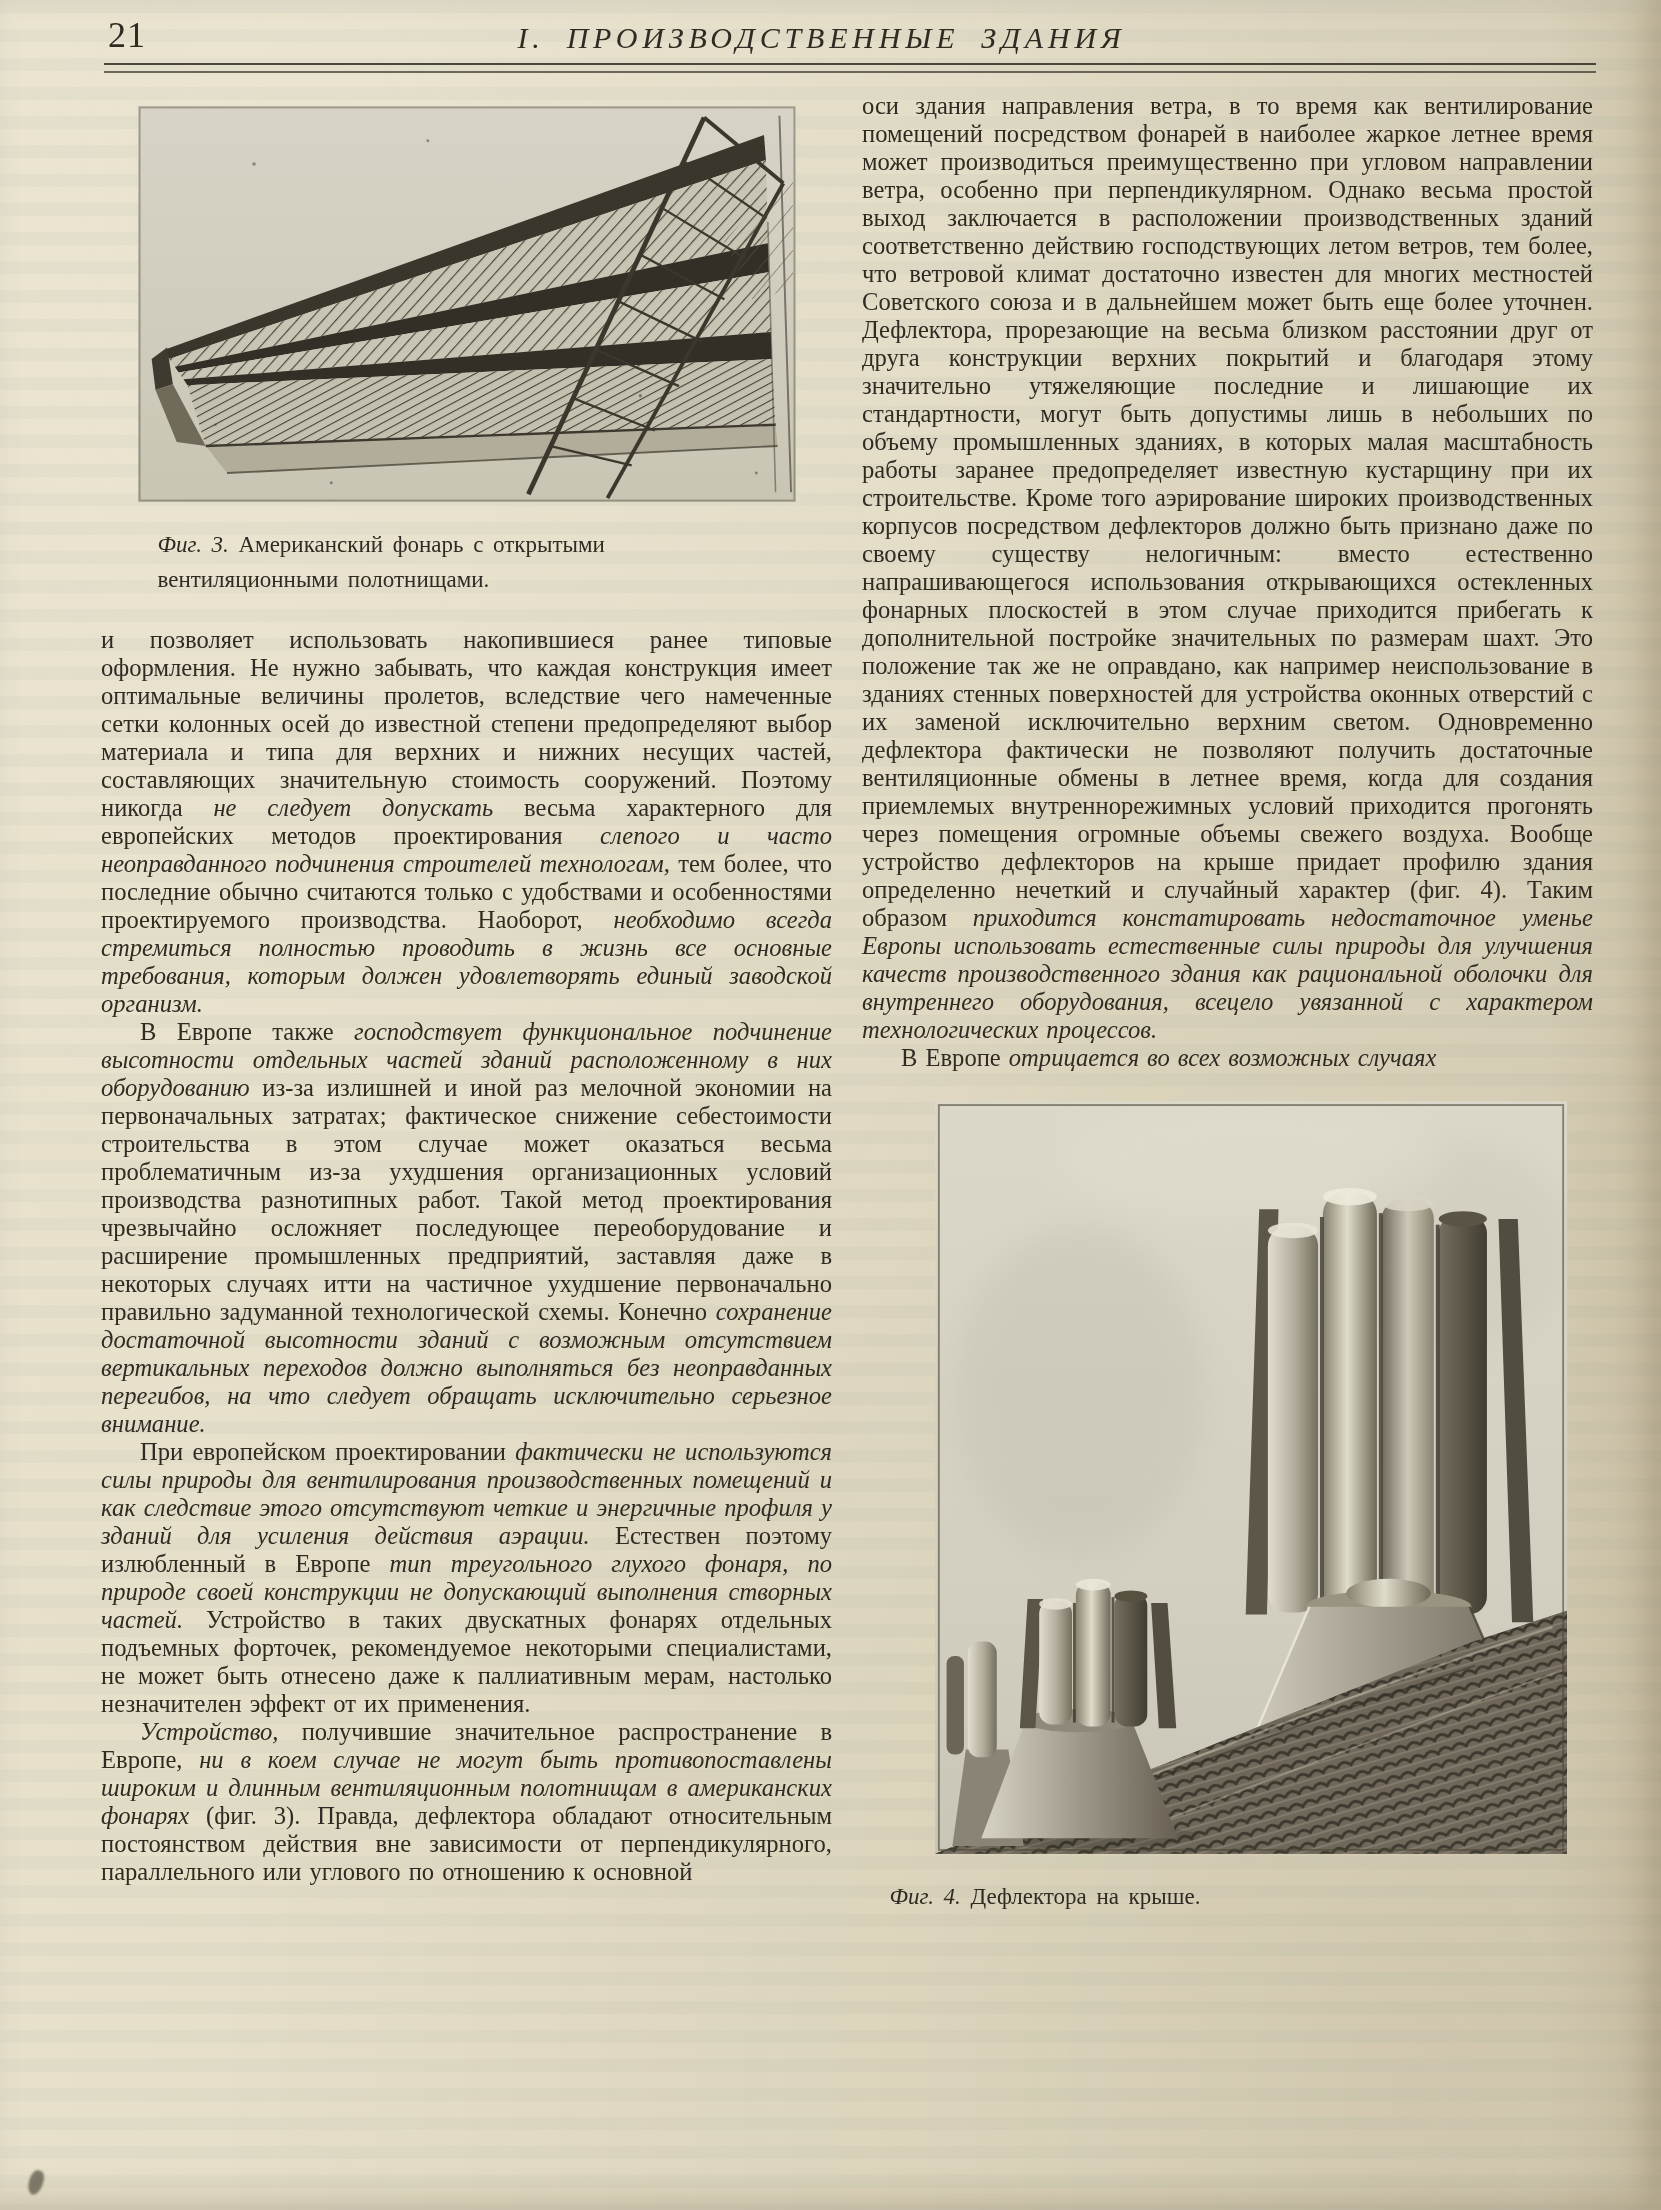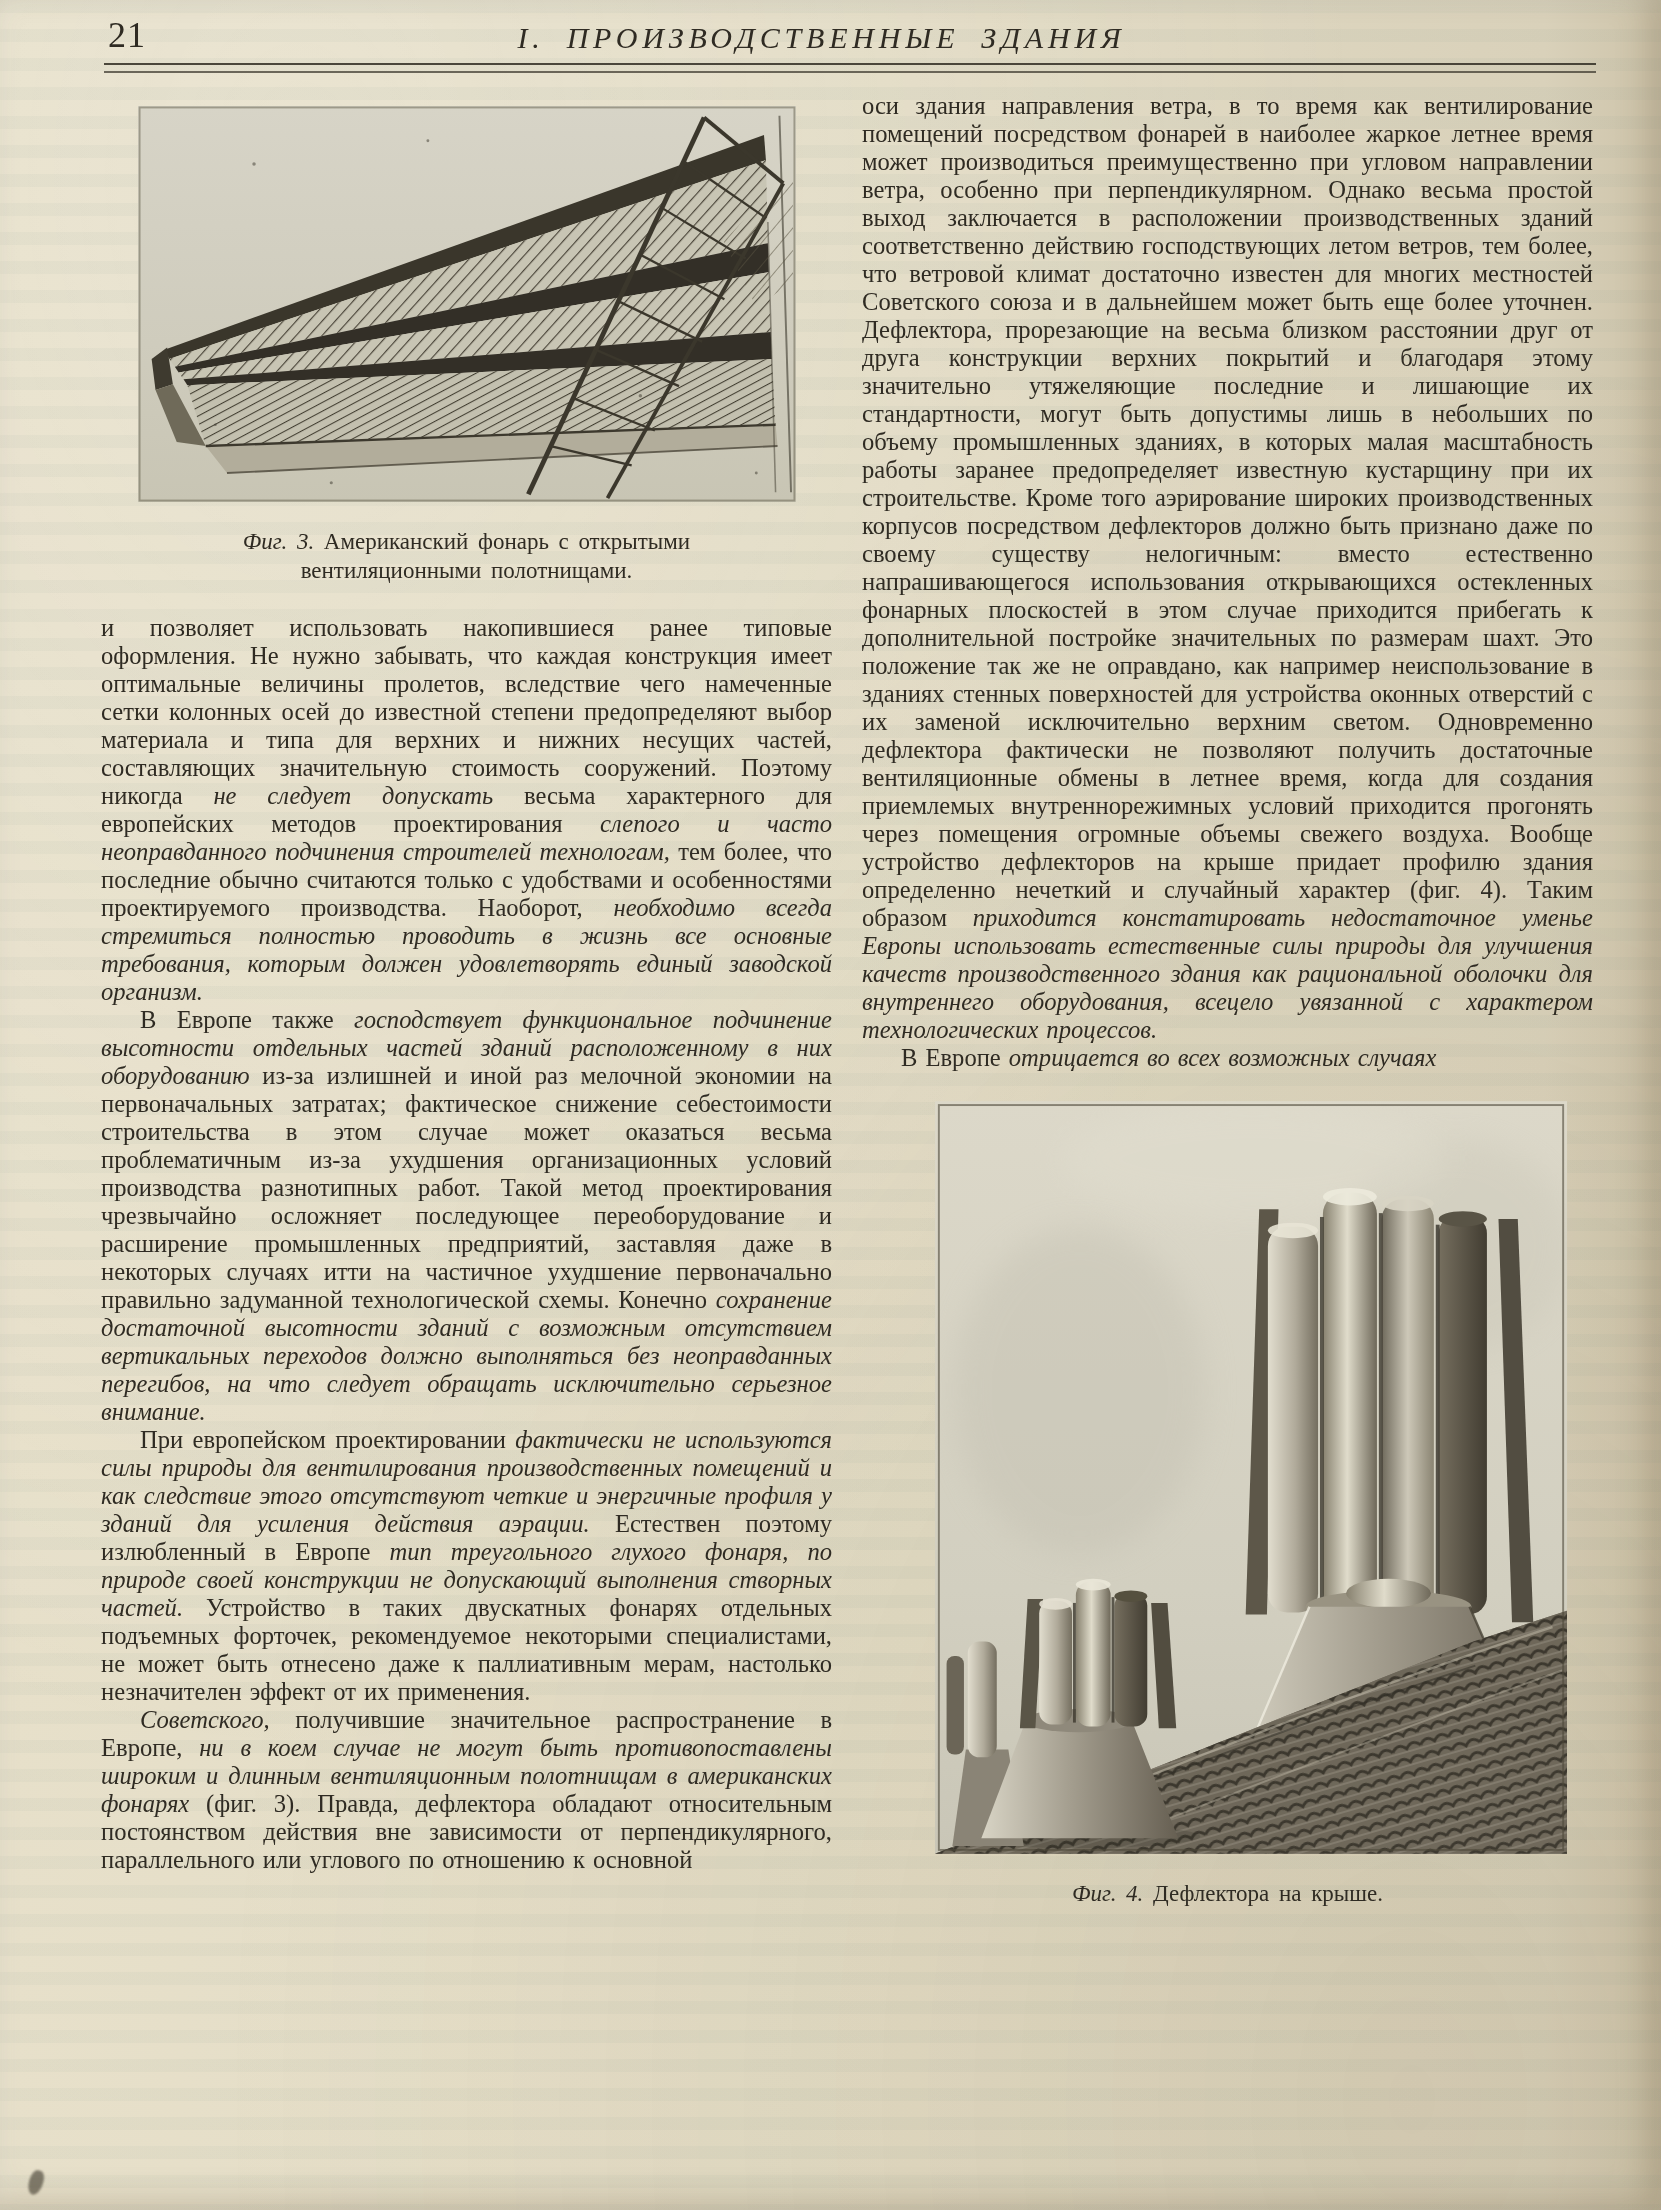--- a/index.html
+++ b/index.html
@@ -39,21 +39,21 @@
   }
   .col-left  { left:101px; }
   .col-right { left:862px; }
   .para { margin:0; }
   .para.indent { text-indent:39px; }
   .figure-wrap { position:relative; }
   .fig3-wrap { margin:13.5px 0 0 37px; width:658px; height:396px; }
   .fig4-wrap { margin:29px 0 0 73px; width:632px; height:753px; }
   .figure-wrap svg { display:block; }
   .caption {
-    text-align:center; font-size:23px; line-height:29px;
+    text-align:left; font-size:23px; line-height:35px;
     word-spacing:3.9px;
   }
   .cap3 { margin:25px auto 29px auto; width:618px; }
   .cap4 { margin:25px auto 12px auto; width:676px; }
   .smudge {
     position:absolute; left:29px; top:2170px; width:13.5px; height:25px;
     background:rgba(45,40,30,0.55); border-radius:50% 40% 60% 50%;
     filter:blur(1px); transform:rotate(14deg);
   }
   .edge-shade {
@@ -132,21 +132,21 @@
       </g>
     </svg>
   </div>
 
   <div class="caption cap3"><i>Фиг. 3.</i> Американский фонарь с открытыми вентиляционными полотнищами.</div>
 
   <div>
       <p class="para">и позволяет использовать накопившиеся ранее типовые оформления. Не нужно забывать, что каждая конструкция имеет оптимальные величины пролетов, вследствие чего намеченные сетки колонных осей до известной степени предопределяют выбор материала и типа для верхних и нижних несущих частей, составляющих значительную стоимость сооружений. Поэтому никогда <i>не следует допускать</i> весьма характерного для европейских методов проектирования <i>слепого и часто неоправданного подчинения строителей технологам,</i> тем более, что последние обычно считаются только с удобствами и особенностями проектируемого производства. Наоборот, <i>необходимо всегда стремиться полностью проводить в жизнь все основные требования, которым должен удовлетворять единый заводской организм.</i></p>
       <p class="para indent">В Европе также <i>господствует функциональное подчинение высотности отдельных частей зданий расположенному в них оборудованию</i> из-за излишней и иной раз мелочной экономии на первоначальных затратах; фактическое снижение себестоимости строительства в этом случае может оказаться весьма проблематичным из-за ухудшения организационных условий производства разнотипных работ. Такой метод проектирования чрезвычайно осложняет последующее переоборудование и расширение промышленных предприятий, заставляя даже в некоторых случаях итти на частичное ухудшение первоначально правильно задуманной технологической схемы. Конечно <i>сохранение достаточной высотности зданий с возможным отсутствием вертикальных переходов должно выполняться без неоправданных перегибов, на что следует обращать исключительно серьезное внимание.</i></p>
       <p class="para indent">При европейском проектировании <i>фактически не используются силы природы для вентилирования производственных помещений и как следствие этого отсутствуют четкие и энергичные профиля у зданий для усиления действия аэрации.</i> Естествен поэтому излюбленный в Европе <i>тип треугольного глухого фонаря, по природе своей конструкции не допускающий выполнения створных частей.</i> Устройство в таких двускатных фонарях отдельных подъемных форточек, рекомендуемое некоторыми специалистами, не может быть отнесено даже к паллиативным мерам, настолько незначителен эффект от их применения.</p>
-      <p class="para indent"><i>Советского,</i> получившие значительное распространение в Европе, <i>ни в коем случае не могут быть противопоставлены широким и длинным вентиляционным полотнищам в американских фонарях</i> (фиг. 3). Правда, дефлектора обладают относительным постоянством действия вне зависимости от перпендикулярного, параллельного или углового по отношению к основной</p>
+      <p class="para indent"><i>Устройство,</i> получившие значительное распространение в Европе, <i>ни в коем случае не могут быть противопоставлены широким и длинным вентиляционным полотнищам в американских фонарях</i> (фиг. 3). Правда, дефлектора обладают относительным постоянством действия вне зависимости от перпендикулярного, параллельного или углового по отношению к основной</p>
     </div>
 </div>
 
 <div class="col col-right">
   <div>
       <p class="para">оси здания направления ветра, в то время как вентилирование помещений посредством фонарей в наиболее жаркое летнее время может производиться преимущественно при угловом направлении ветра, особенно при перпендикулярном. Однако весьма простой выход заключается в расположении производственных зданий соответственно действию господствующих летом ветров, тем более, что ветровой климат достаточно известен для многих местностей Советского союза и в дальнейшем может быть еще более уточнен. Дефлектора, прорезающие на весьма близком расстоянии друг от друга конструкции верхних покрытий и благодаря этому значительно утяжеляющие последние и лишающие их стандартности, могут быть допустимы лишь в небольших по объему промышленных зданиях, в которых малая масштабность работы заранее предопределяет известную кустарщину при их строительстве. Кроме того аэрирование широких производственных корпусов посредством дефлекторов должно быть признано даже по своему существу нелогичным: вместо естественно напрашивающегося использования открывающихся остекленных фонарных плоскостей в этом случае приходится прибегать к дополнительной постройке значительных по размерам шахт. Это положение так же не оправдано, как например неиспользование в зданиях стенных поверхностей для устройства оконных отверстий с их заменой исключительно верхним светом. Одновременно дефлектора фактически не позволяют получить достаточные вентиляционные обмены в летнее время, когда для создания приемлемых внутреннорежимных условий приходится прогонять через помещения огромные объемы свежего воздуха. Вообще устройство дефлекторов на крыше придает профилю здания определенно нечеткий и случайный характер (фиг. 4). Таким образом <i>приходится констатировать недостаточное уменье Европы использовать естественные силы природы для улучшения качеств производственного здания как рациональной оболочки для внутреннего оборудования, всецело увязанной с характером технологических процессов.</i></p>
       <p class="para indent">В Европе <i>отрицается во всех возможных случаях</i></p>
     </div>
 
   <div class="figure-wrap fig4-wrap">

